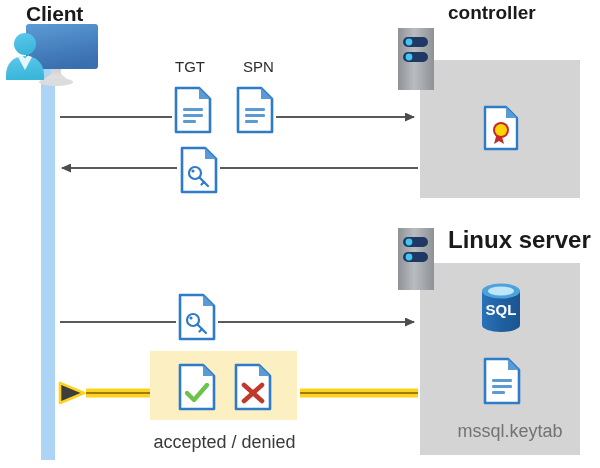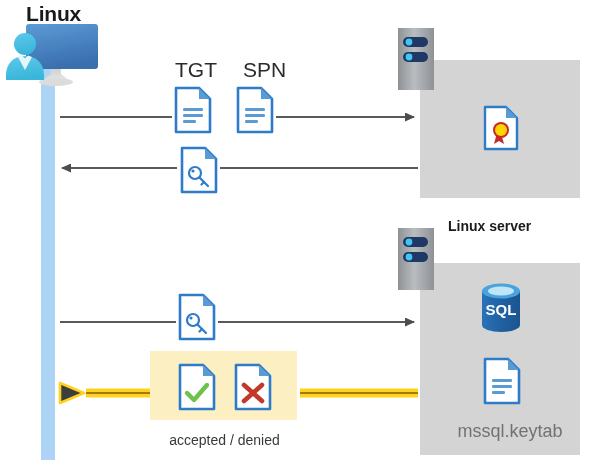--- a/index.html
+++ b/index.html
@@ -27,22 +27,22 @@
     left: 26px; top: 2px;
     font-size: 21px;
     letter-spacing: -0.2px;
   }
   #dc-title {
     left: 448px; top: 2px;
     font-size: 19px;
     width: 150px;
   }
   #linux-title {
-    left: 448px; top: 218px;
-    font-size: 14px;
+    left: 448px; top: 226px;
+    font-size: 24px;
     width: 150px;
   }
 
   
   #lifeline {
     left: 41px; top: 68px;
     width: 14px; height: 392px;
     background: #aed4f5;
   }
 
@@ -63,21 +63,21 @@
   .doc-ico { }
   #tgt-doc  { left: 174px; top: 86px;  width: 38px; height: 48px; }
   #spn-doc  { left: 236px; top: 86px;  width: 38px; height: 48px; }
   #key-doc1 { left: 180px; top: 146px; width: 38px; height: 48px; }
   #key-doc2 { left: 178px; top: 293px; width: 38px; height: 48px; }
   #accept-doc { left: 178px; top: 363px; width: 38px; height: 48px; }
   #deny-doc   { left: 234px; top: 363px; width: 38px; height: 48px; }
   #keytab-doc { left: 483px; top: 357px; width: 38px; height: 48px; }
 
   .doc-label {
-    font-size: 21px;
+    font-size: 15px;
     color: #2b2b2b;
   }
   #tgt-label { left: 175px; top: 58px; }
   #spn-label { left: 243px; top: 58px; }
 
   
   #cert-icon { left: 483px; top: 105px; width: 36px; height: 46px; }
   #sql-icon  { left: 479px; top: 282px; width: 44px; height: 52px; }
 
   #keytab-label {
@@ -92,39 +92,40 @@
   #yellow-box {
     left: 150px; top: 351px;
     width: 147px; height: 69px;
     background: #fcefc2;
   }
 
   #accepted-denied-label {
     left: 112px; top: 432px;
     width: 225px;
     text-align: center;
-    font-size: 14px;
+    font-size: 18px;
     color: #3a3a3a;
   }
 
   
   .conn { left: 0; top: 0; width: 600px; height: 468px; pointer-events: none; }
 </style>
 </head>
 <body>
 
 <div id="canvas">
 
   <div class="abs gray-panel" id="dc-panel"></div>
   <div class="abs gray-panel" id="linux-panel"></div>
 
   <div class="abs" id="lifeline"></div>
 
-  <div class="abs title-bold" id="client-title">Linux</div>
+  <div class="abs title-bold" id="client-title">Client</div>
   <div class="abs title-bold" id="dc-title">
+    <div>controller</div>
   </div>
   <div class="abs title-bold" id="linux-title">Linux server</div>
 
   <svg class="abs" id="client-icon" viewBox="0 0 96 72">
     <defs>
       <linearGradient id="monGrad" x1="0" y1="0" x2="0.3" y2="1">
         <stop offset="0%" stop-color="#5b9bd5"></stop>
         <stop offset="100%" stop-color="#3a6fb0"></stop>
       </linearGradient>
       <linearGradient id="standGrad" x1="0" y1="0" x2="0" y2="1">

